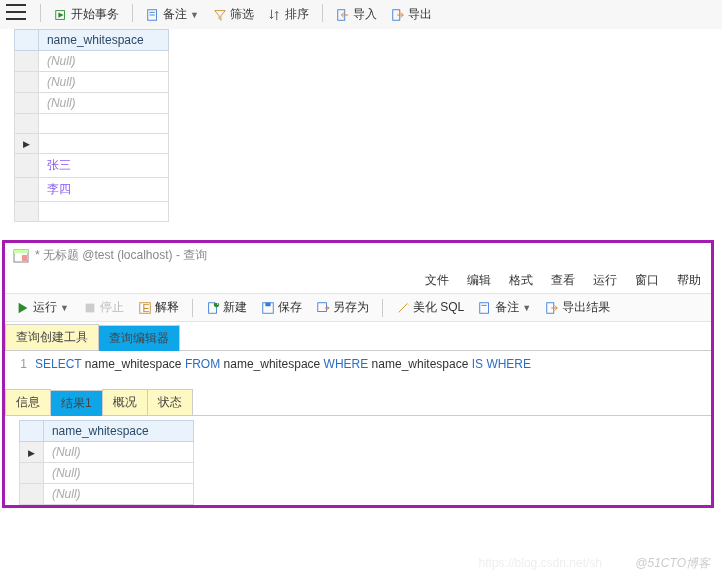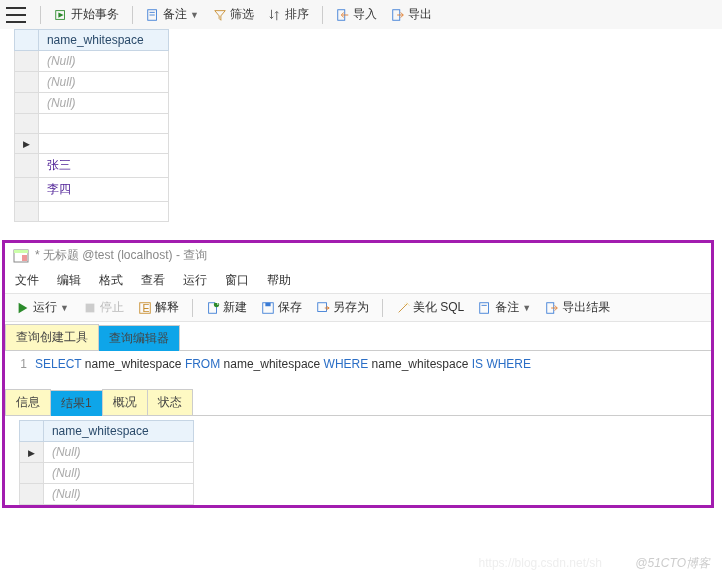--- a/index.html
+++ b/index.html
@@ -1,33 +1,33 @@
 <!DOCTYPE html>
 <html><head>
 <meta charset="utf-8">
 <style>
 * { margin: 0; padding: 0; box-sizing: border-box; font-family: "Microsoft YaHei", Arial, sans-serif; font-size: 12px; }
 body { background: #fff; width: 722px; height: 582px; position: relative; overflow: hidden; }
-.toolbar { display: flex; align-items: center; gap: 4px; padding: 4px 6px; background: #f7f7f7; }
+.toolbar { display: flex; align-items: flex-start; gap: 4px; padding: 4px 6px; background: #f7f7f7; }
 .tb-btn { display: flex; align-items: center; gap: 3px; padding: 2px 5px; cursor: pointer; color: #333; }
 .sep { width: 1px; height: 18px; background: #ccc; margin: 0 4px; }
 .icon { width: 14px; height: 14px; display: inline-block; }
 .hamburger { width: 20px; height: 16px; display: flex; flex-direction: column; justify-content: space-between; margin-right: 6px; cursor: pointer; }
 .hamburger span { height: 2px; background: #333; }
 .grid { border-collapse: collapse; }
 .grid th { background: #eaf3fb; border: 1px solid #c6d5e4; padding: 3px 8px; text-align: left; font-weight: normal; color: #2a4a6a; }
-.grid td { border: 1px solid #dcdcdc; padding: 3px 8px; color: #4c1d95; height: 20px; }
+.grid td { border: 1px solid #dcdcdc; padding: 3px 8px; color: #8b5cf6; height: 20px; }
 .grid td.null { color: #aaa; font-style: italic; }
 .row-ind { width: 14px; background: #f0f0f0; border: 1px solid #dcdcdc; text-align: center; font-size: 10px; }
 .row-ind.active::before { content: "▶"; color: #333; font-size: 9px; }
 .top-grid { margin-left: 14px; }
 .query-win { margin-top: 18px; margin-left: 2px; border: 3px solid #a21caf; background: #fff; width: 712px; }
 .qw-title { display: flex; align-items: center; gap: 6px; padding: 4px 8px; color: #888; }
 .qw-title .ico { width: 16px; height: 14px; }
-.menubar { display: flex; gap: 18px; padding: 4px 10px; }
+.menubar { display: flex; gap: 18px; padding: 4px 10px; justify-content: flex-end; }
 .menubar span { cursor: pointer; color: #333; }
 .toolbar2 { display: flex; align-items: center; gap: 4px; padding: 3px 6px; background: #fafafa; border-top: 1px solid #e4e4e4; border-bottom: 1px solid #e4e4e4; flex-wrap: wrap; }
 .tabs { display: flex; border-bottom: 1px solid #ccc; margin-top: 2px; }
 .tab { padding: 4px 10px; border: 1px solid #ccc; border-bottom: none; background: #fef9c3; margin-right: -1px; cursor: pointer; color: #444; }
 .tab.active { background: #0ea5e9; position: relative; top: 1px; }
 .editor { padding: 6px 4px; display: flex; font-family: Consolas, monospace; font-size: 13px; }
 .gutter { width: 26px; text-align: right; color: #999; padding-right: 8px; }
 .code { color: #333; }
 .kw { color: #2a6ec6; }
 .ident { color: #333; }

